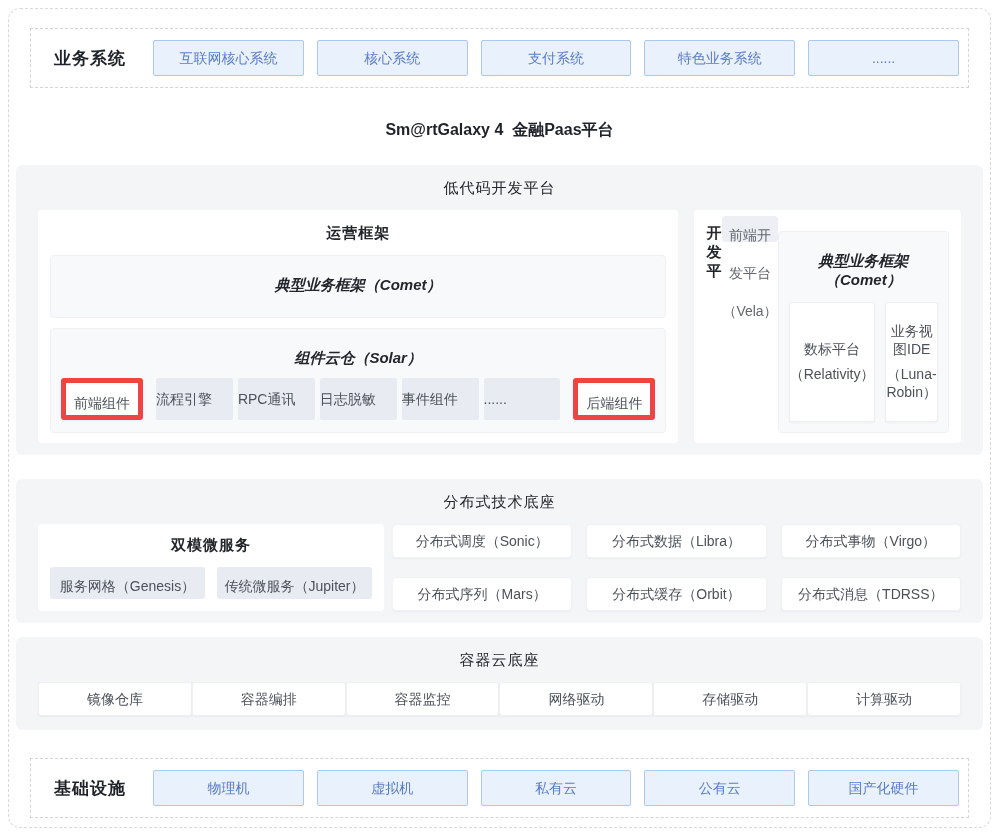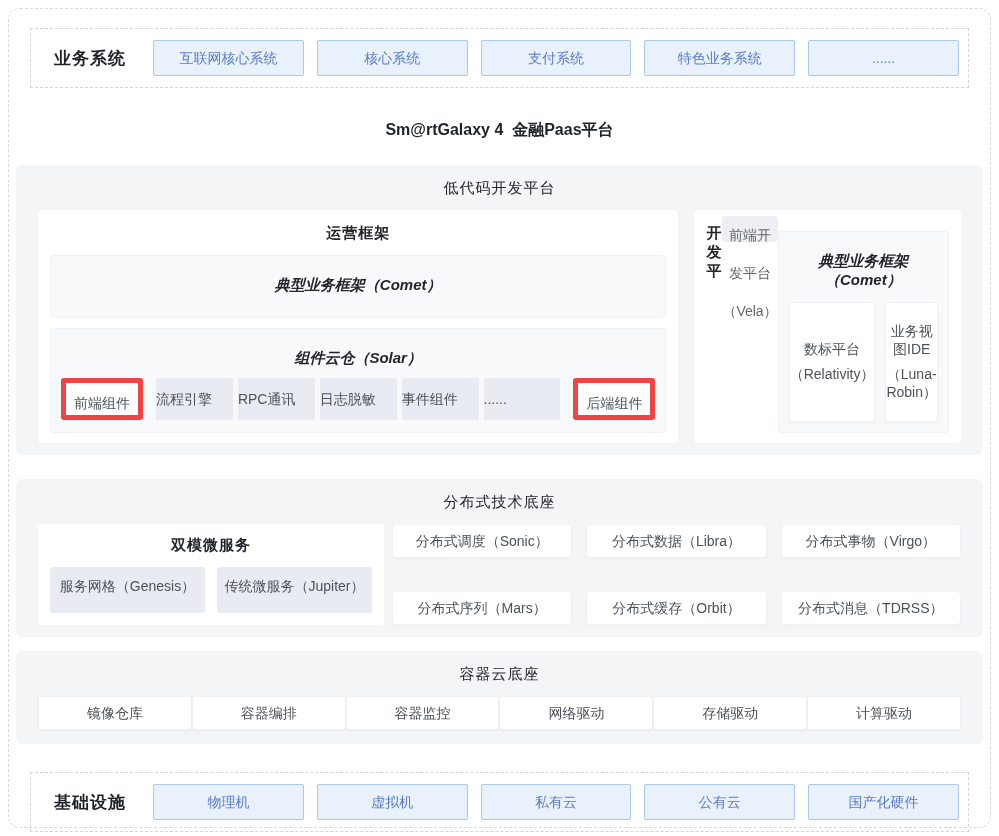--- a/index.html
+++ b/index.html
@@ -61,21 +61,21 @@
     font-size:14px;color:#63686f;cursor:pointer;}
   .dev-comet{margin-top:15px;flex:1;display:flex;flex-direction:column;padding-bottom:10px;}
   .dev-chip-row{display:flex;gap:10px;flex:1;margin-top:2px;}
   .chip-2line{flex:1;background:#fff;border:1px solid #eff0f3;box-shadow:0 1px 2px rgba(20,30,60,.05);border-radius:3px;
     display:flex;flex-direction:column;align-items:center;justify-content:center;gap:7px;font-size:14px;
     color:var(--body-text);min-height:78px;cursor:pointer;text-align:center;}
 
   .dist-content{display:flex;gap:8px;margin-top:12px;}
   .dual-panel{flex:0 0 346px;background:#fff;border-radius:4px;padding:4px 12px 12px;}
   .dual-row{display:flex;gap:12px;}
-  .chip-gray-lg{flex:1;background:var(--gray-chip-bg);border-radius:3px;height:46px;line-height:38px;
+  .chip-gray-lg{flex:1;background:var(--gray-chip-bg);border-radius:3px;height:32px;line-height:38px;
     text-align:center;font-size:14px;color:var(--body-text);cursor:pointer;}
   .dist-grid{flex:1;display:grid;grid-template-columns:repeat(3,1fr);gap:15px 14px;align-content:space-between;}
   .chip-white-lg{background:#fff;border:1px solid #f1f2f5;box-shadow:0 1px 2px rgba(20,30,60,.04);border-radius:4px;
     height:34px;line-height:32px;text-align:center;font-size:14px;color:var(--body-text);cursor:pointer;}
 
   .container-section{margin-top:14px;padding-bottom:14px;}
   .container-row{display:flex;margin-top:12px;}
   .container-row .chip-white{height:34px;line-height:32px;}
 
   .infra-row{margin-top:28px;}

